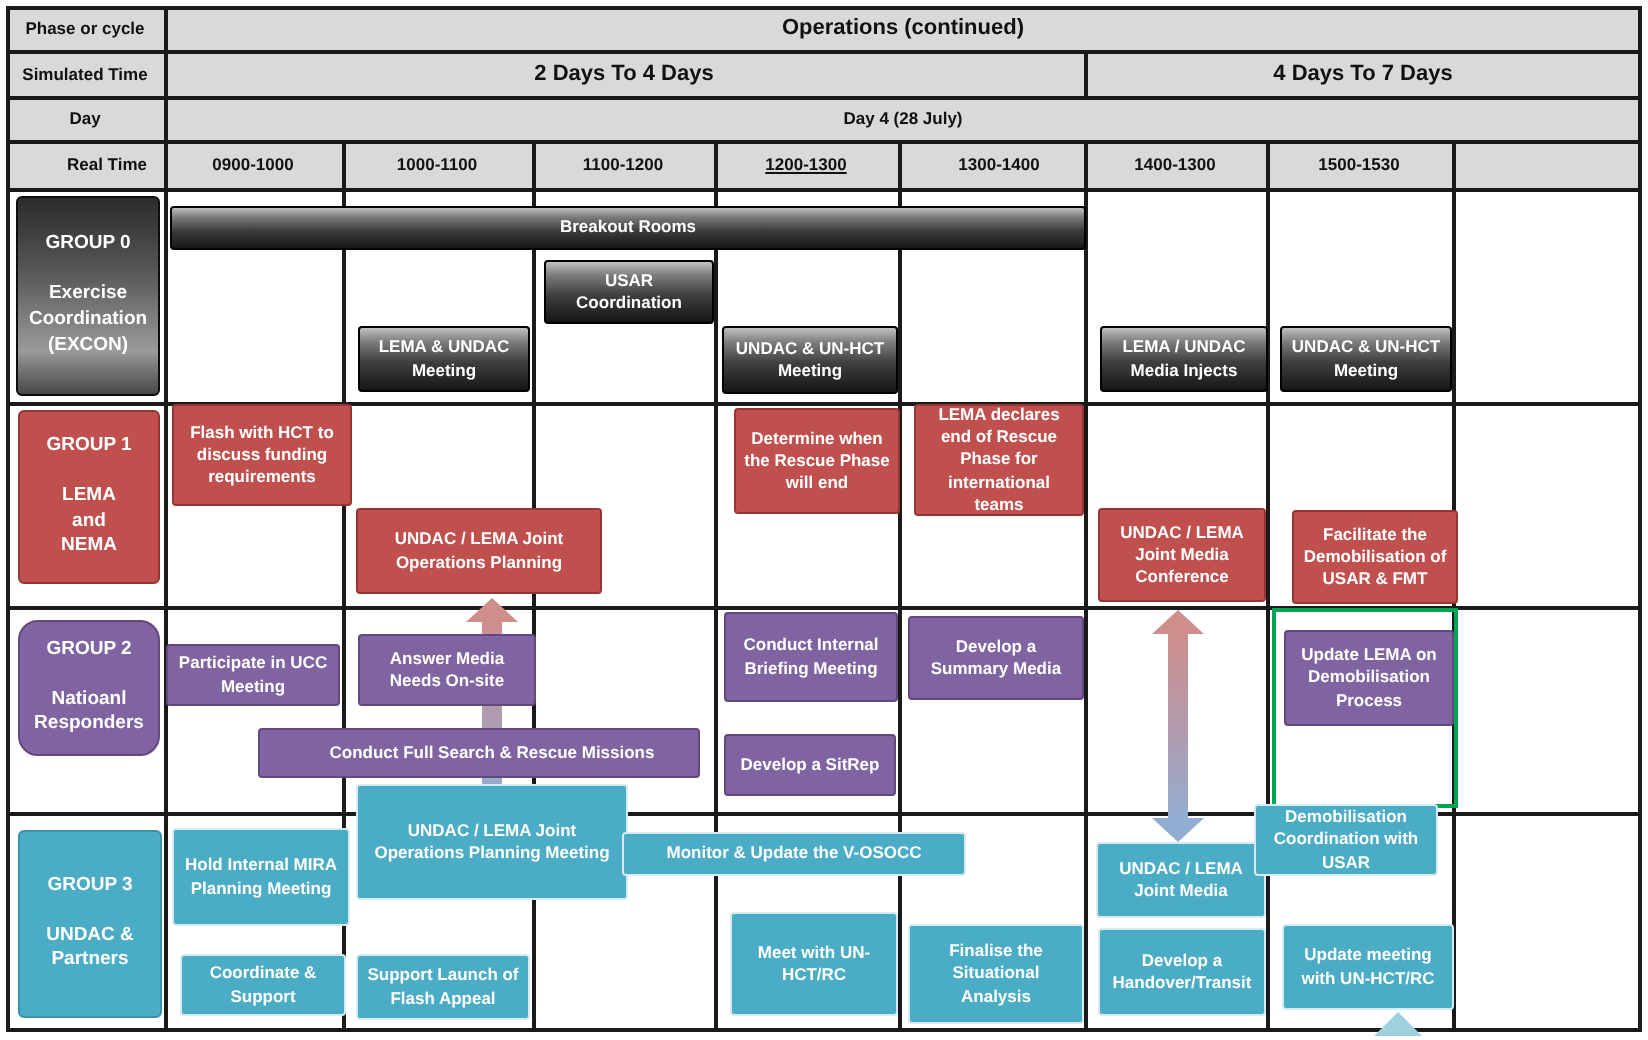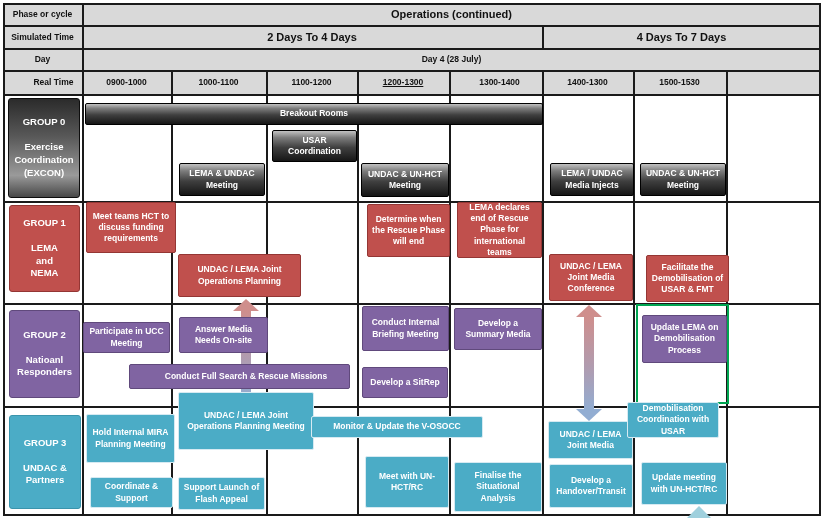--- a/index.html
+++ b/index.html
@@ -104,37 +104,37 @@
     </div>
   <div id="groups">
       <div class="abs grp excon" style="left: 8px; top: 98px; width: 72px; height: 100px;">
         <div>GROUP 0</div>
         <div class="sub">Exercise Coordination (EXCON)</div>
       </div>
       <div class="abs grp red" style="left: 9px; top: 205px; width: 71px; height: 87px;">
         <div>GROUP 1</div>
         <div class="sub">LEMA and NEMA</div>
       </div>
-      <div class="abs grp purple" style="left: 9px; top: 310px; width: 71px; height: 88px;">
+      <div class="abs grp purple" style="left: 9px; top: 310px; width: 71px; height: 68px; border-radius: 10px;">
         <div>GROUP 2</div>
         <div class="sub">Natioanl Responders</div>
       </div>
       <div class="abs grp teal" style="left: 9px; top: 415px; width: 72px; height: 94px;">
         <div>GROUP 3</div>
         <div class="sub">UNDAC &amp; Partners</div>
       </div>
     </div>
   <div id="blocks">
       <div class="abs blk gray" style="left: 85px; top: 103px; width: 458px; height: 22px;">Breakout Rooms</div>
       <div class="abs blk gray" style="left: 272px; top: 130px; width: 85px; height: 32px;">USAR Coordination</div>
       <div class="abs blk gray" style="left: 179px; top: 163px; width: 86px; height: 33px;">LEMA &amp; UNDAC Meeting</div>
       <div class="abs blk gray" style="left: 361px; top: 163px; width: 88px; height: 34px;">UNDAC &amp; UN-HCT Meeting</div>
       <div class="abs blk gray" style="left: 550px; top: 163px; width: 84px; height: 33px;">LEMA / UNDAC Media Injects</div>
       <div class="abs blk gray" style="left: 640px; top: 163px; width: 86px; height: 33px;">UNDAC &amp; UN-HCT Meeting</div>
-      <div class="abs blk red" style="left: 86px; top: 202px; width: 90px; height: 51px;">Meet teams HCT to discuss funding requirements</div>
+      <div class="abs blk red" style="left: 86px; top: 202px; width: 90px; height: 51px;">Flash with HCT to discuss funding requirements</div>
       <div class="abs blk red" style="left: 178px; top: 254px; width: 123px; height: 43px;">UNDAC / LEMA Joint Operations Planning</div>
       <div class="abs blk red" style="left: 367px; top: 204px; width: 83px; height: 53px;">Determine when the Rescue Phase will end</div>
       <div class="abs blk red" style="left: 457px; top: 202px; width: 85px; height: 56px;">LEMA declares end of Rescue Phase for international teams</div>
       <div class="abs blk red" style="left: 549px; top: 254px; width: 84px; height: 47px;">UNDAC / LEMA Joint Media Conference</div>
       <div class="abs blk red" style="left: 646px; top: 255px; width: 83px; height: 47px;">Facilitate the Demobilisation of USAR &amp; FMT</div>
       <div class="abs blk purple" style="left: 83px; top: 322px; width: 87px; height: 31px;">Participate in UCC Meeting</div>
       <div class="abs blk purple" style="left: 179px; top: 317px; width: 89px; height: 36px;">Answer Media Needs On-site</div>
       <div class="abs blk purple" style="left: 129px; top: 364px; width: 221px; height: 25px; padding-left: 16px;">Conduct Full Search &amp; Rescue Missions</div>
       <div class="abs blk purple" style="left: 362px; top: 306px; width: 87px; height: 45px;">Conduct Internal Briefing Meeting</div>
       <div class="abs blk purple" style="left: 362px; top: 367px; width: 86px; height: 31px;">Develop a SitRep</div>

